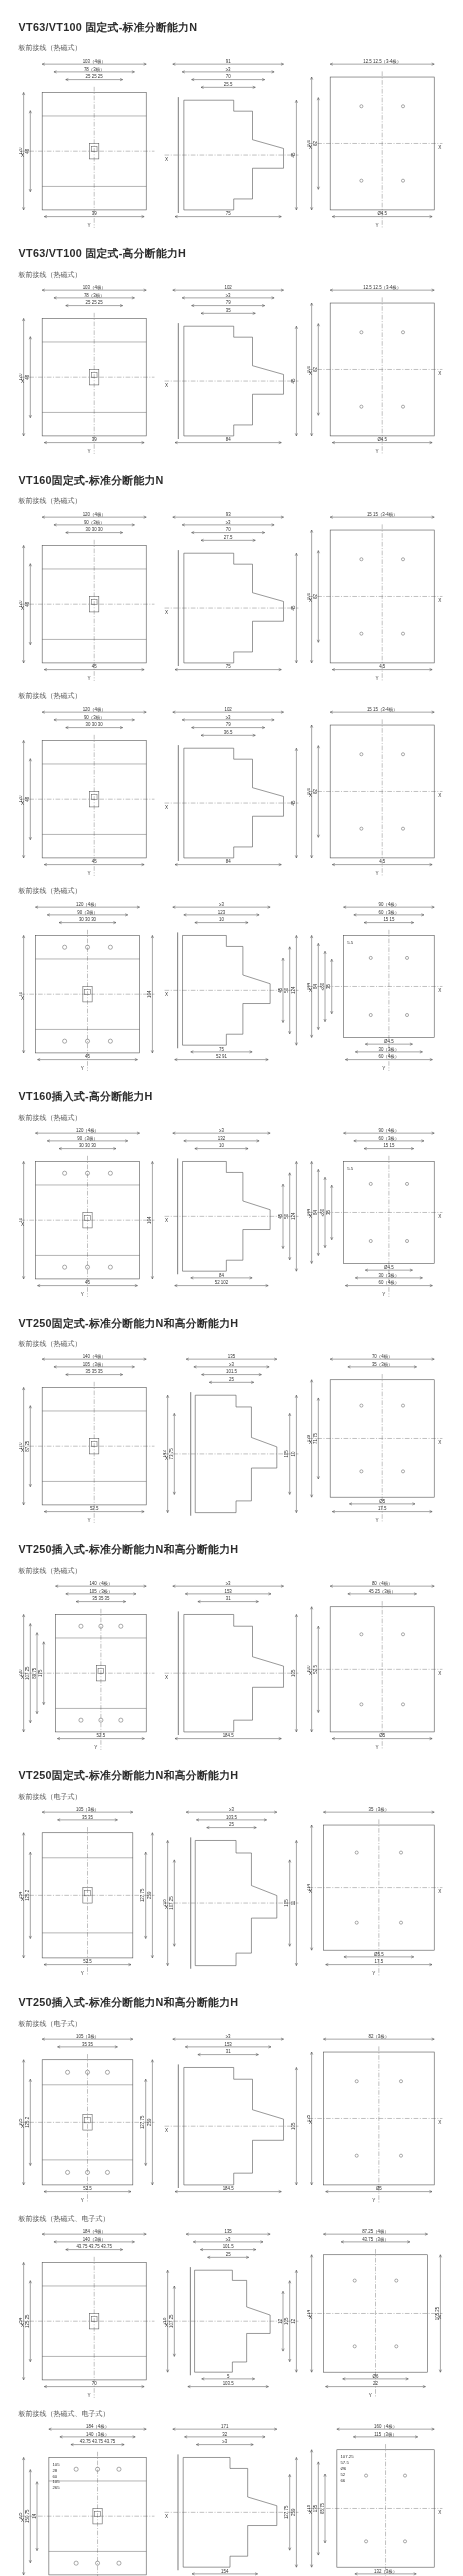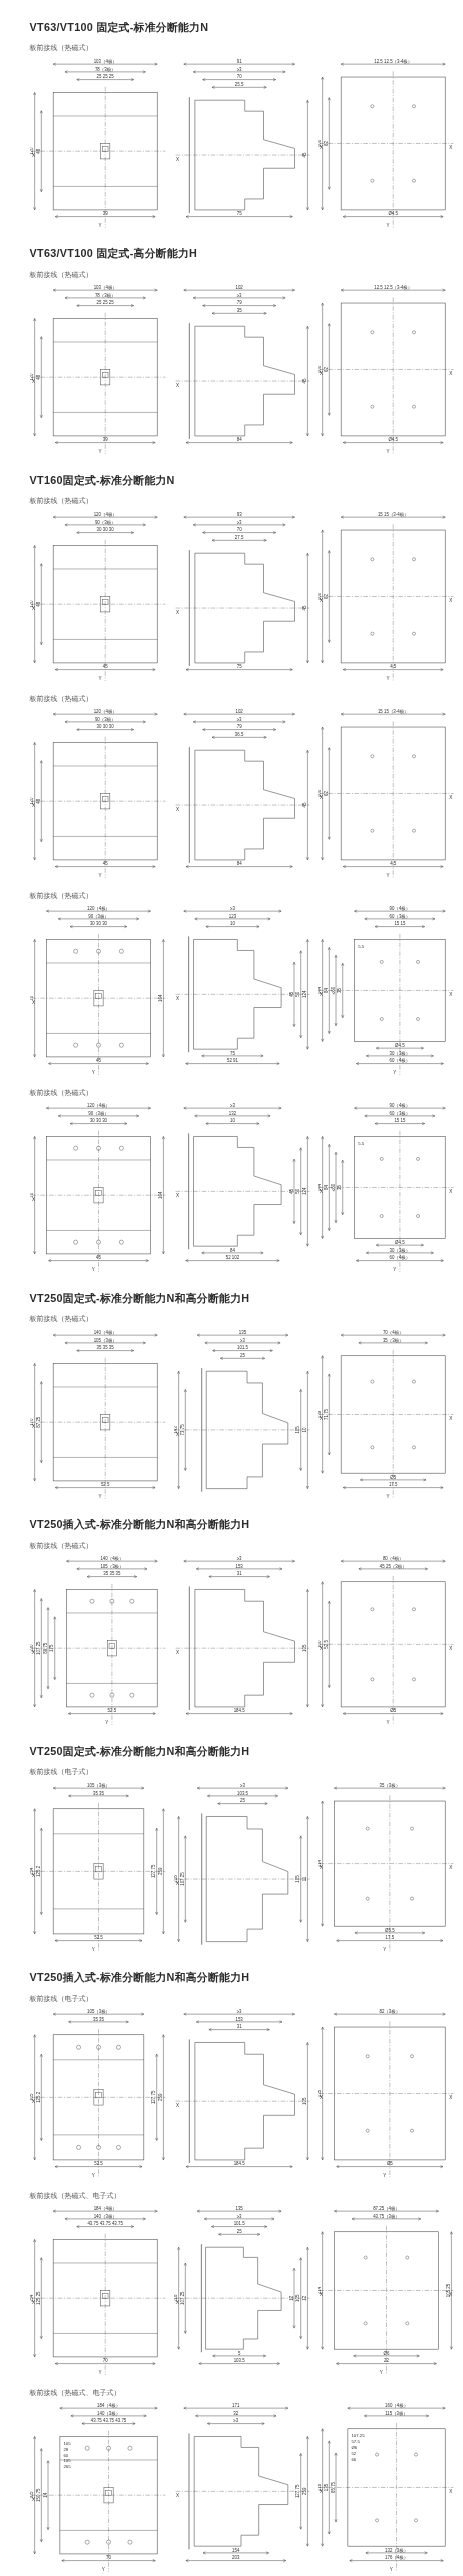--- a/index.html
+++ b/index.html
@@ -1,18 +1,18 @@
 <!DOCTYPE html>
 <html style="font-size:8.2px"><head>
 <meta charset="utf-8">
 <style>
   html,body{margin:0;padding:0;background:#ffffff;}
   body{width:464px;min-height:3779px;font-family:"Liberation Sans","DejaVu Sans",sans-serif;color:#2e2e2e;}
   .page{padding:3.1px 15.5px 20.6px 18.5px;}
-  .section{margin:11px;}
+  .section{margin:0;}
   .section-title{font-size:10.8px;font-weight:bold;color:#2b2b2b;margin:17.5px 0 0 0;letter-spacing:0.3px;}
   .block-subtitle{font-size:7px;color:#555;margin:8.8px 0 5.2px 0;}
   .drawing-row{display:flex;gap:7.2px;align-items:flex-start;margin:0 0 3.1px 0;}
   .view-box{flex:0 0 auto;}
   svg{display:block;}
   svg text{font-family:"Liberation Sans","DejaVu Sans",sans-serif;fill:#333;}
 </style>
 </head>
 <body>
 
@@ -393,20 +393,21 @@
               <path d="M35 95.69000000000001L35 232.31 M35 95.69000000000001l-2.3 5 M35 95.69000000000001l2.3 5 M35 232.31l-2.3 -5 M35 232.31l2.3 -5" stroke="#3d3d3d" fill="none" stroke-width="0.9"></path>
               <text x="32.5" y="164" font-size="8.6" text-anchor="middle" transform="rotate(-90 32.5 164)">≤60</text>
               <path d="M48 111.035L48 216.965 M48 111.035l-2.3 5 M48 111.035l2.3 5 M48 216.965l-2.3 -5 M48 216.965l2.3 -5" stroke="#3d3d3d" fill="none" stroke-width="0.9"></path>
               <text x="45.5" y="164" font-size="8.6" text-anchor="middle" transform="rotate(-90 45.5 164)">35</text>
               <text x="78" y="81" font-size="8.4">5.5</text>
             </svg>
           </div>
         </div>
       </section>
       <section class="section">
+        <h2 class="section-title">VT160插入式-高分断能力H</h2>
         <p class="block-subtitle">板前接线（热磁式）</p>
         <div class="drawing-row">
           <div class="view-box">
             <svg width="137" height="171" viewBox="0 0 266 332">
               <path d="M3 179L263 179" stroke="#666" stroke-width="0.8" stroke-dasharray="9 3 2 3" fill="none"></path>
               <text x="4" y="190" font-size="9">X</text>
               <path d="M133 54L133 328" stroke="#666" stroke-width="0.8" stroke-dasharray="9 3 2 3" fill="none"></path>
               <text x="120" y="327" font-size="9">Y</text>
               <rect x="32" y="65" width="202" height="228" stroke="#4a4a4a" fill="none" stroke-width="1.1"></rect>
               <path d="M32 110.6L234 110.6 M32 247.4L234 247.4" stroke="#4a4a4a" stroke-width="0.8" fill="none"></path>

